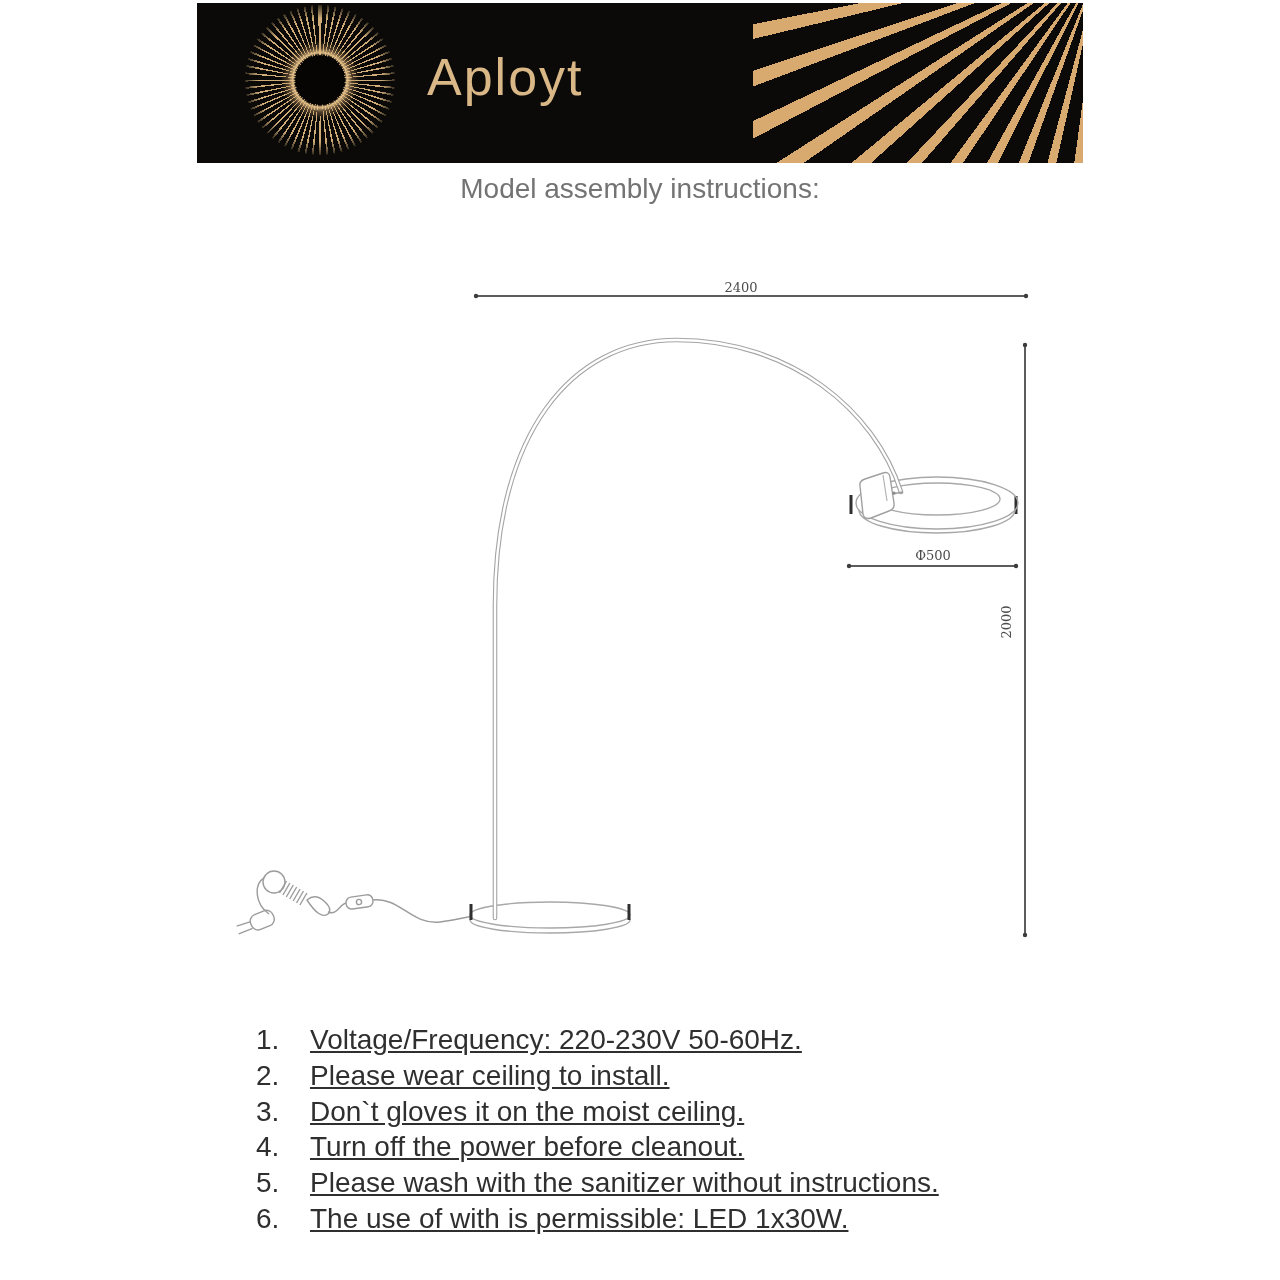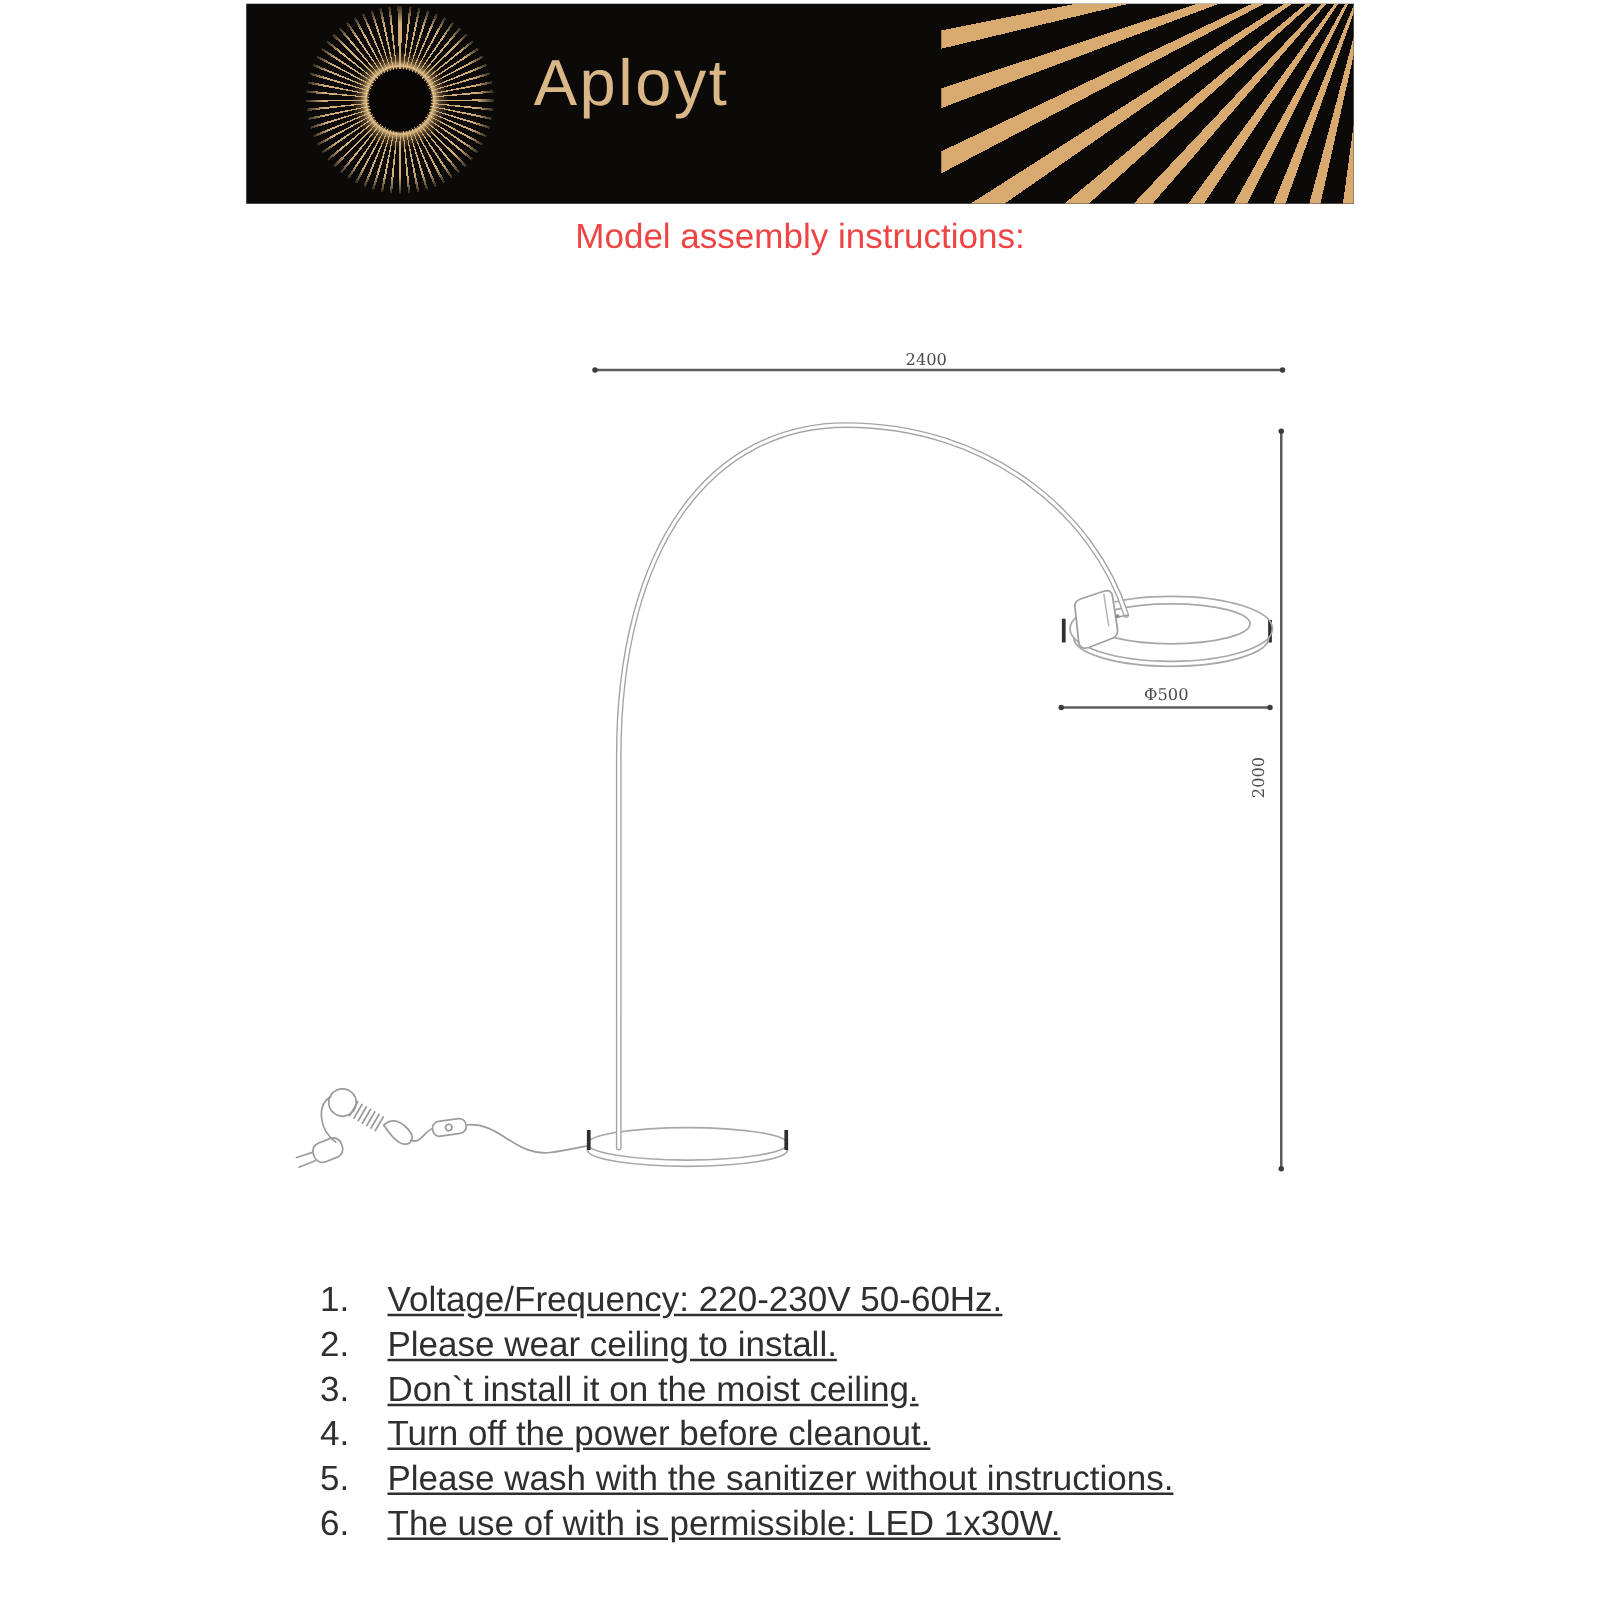--- a/index.html
+++ b/index.html
@@ -15,29 +15,29 @@
         #060504 0 23%,
         rgba(30,24,16,0.1) 23.5%,
         rgba(236,199,141,0.95) 25.5%,
         rgba(190,150,100,0.40) 30%,
         rgba(11,10,8,0) 37%,
         rgba(11,10,8,0) 58%,
         #0b0a08 74%),
       repeating-conic-gradient(from 0deg,
         rgba(226,188,130,0.92) 0deg 1.5deg,
         rgba(11,10,8,0) 1.5deg 5.6deg);}
-  .brand{position:absolute;left:230px;top:34px;font-size:52px;font-weight:300;
+  .brand{position:absolute;left:230px;top:44px;font-size:52px;font-weight:300;
          letter-spacing:2px;color:#d9b786;font-family:"Liberation Sans",sans-serif;}
   .rays{position:absolute;top:0;right:0;width:330px;height:100%;
     background:repeating-conic-gradient(from 150deg at 106% -30%,
         #d9aa70 0deg 2.3deg, rgba(11,10,8,0) 2.3deg 7.1deg);}
 
   
   .title-block{position:absolute;left:0;top:172px;width:100%;text-align:center;
-               color:#ef4444;font-size:28px;line-height:34px;}
+               color:#737373;font-size:28px;line-height:34px;}
 
   
   .diagram{position:absolute;left:225px;top:270px;width:820px;height:700px;}
   .dimtext{font-family:"DejaVu Serif",serif;font-size:13px;fill:#4c4c4c;}
 
   
   .inst{position:absolute;left:256px;top:1022px;width:830px;color:#2f2f2f;
         font-size:28px;line-height:35.8px;}
   .inst-row{display:flex;}
   .inst-num{width:54px;flex:0 0 54px;}
@@ -144,21 +144,21 @@
     <div class="inst-row">
       <div class="inst-num">1.</div>
       <div class="inst-text">Voltage/Frequency: 220-230V 50-60Hz.</div>
     </div>
     <div class="inst-row">
       <div class="inst-num">2.</div>
       <div class="inst-text">Please wear ceiling to install.</div>
     </div>
     <div class="inst-row">
       <div class="inst-num">3.</div>
-      <div class="inst-text">Don`t install it on the moist ceiling.</div>
+      <div class="inst-text">Don`t gloves it on the moist ceiling.</div>
     </div>
     <div class="inst-row">
       <div class="inst-num">4.</div>
       <div class="inst-text">Turn off the power before cleanout.</div>
     </div>
     <div class="inst-row">
       <div class="inst-num">5.</div>
       <div class="inst-text">Please wash with the sanitizer without instructions.</div>
     </div>
     <div class="inst-row">

